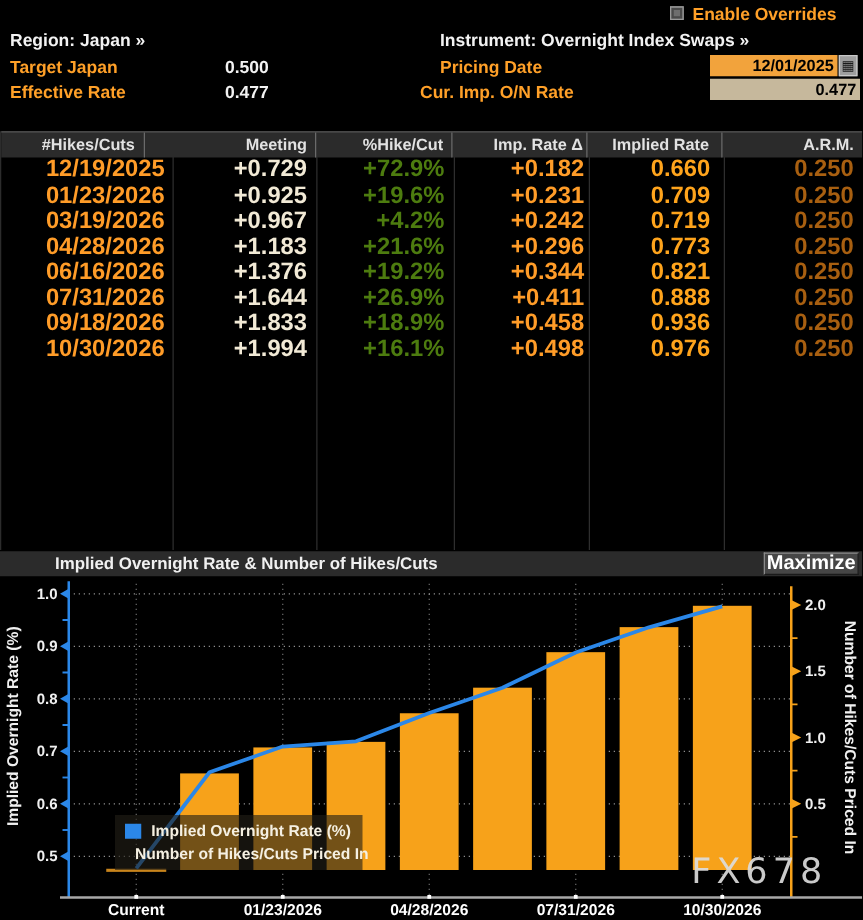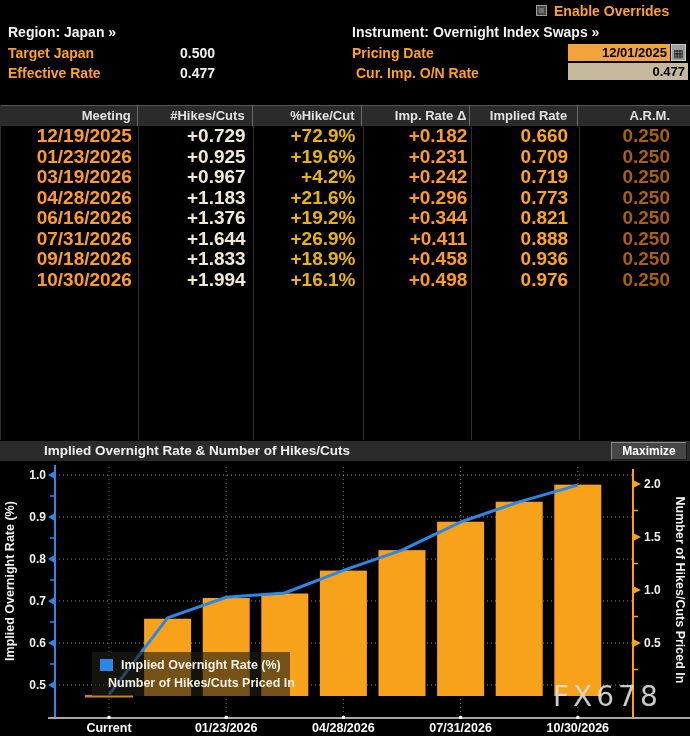--- a/index.html
+++ b/index.html
@@ -39,32 +39,32 @@
   #table-header {
     position:relative; display:flex; height:21px; background:#2b2b2b;
     border-top:1px solid #565656; color:#e2e2e2; font-size:13px; font-weight:bold; line-height:20px;
   }
   #table-header .hcell { text-align:right; border-right:1px solid #6a6a6a; }
   #table-header .hcell:last-child { border-right:none; }
   .trow { position:relative; display:flex; height:20.5px; font-size:19px; font-weight:bold; line-height:20.5px; cursor:pointer; }
   .cell { text-align:right; }
   .w0{width:137px; padding-right:6px;} .w1{width:115px; padding-right:7px;}
   .w2{width:110px; padding-right:7px;} .w3{width:108px; padding-right:3px;}
-  .w4{width:108px; padding-right:10px;} .w5{width:112px; padding-right:20px;}
-  .c-meet{color:#ff9c28;} .c-hikes{color:#f2ead6;} .c-pct{color:#eab308;}
+  .w4{width:108px; padding-right:10px;} .w5{width:112px; padding-right:7px;}
+  .c-meet{color:#ff9c28;} .c-hikes{color:#f2ead6;} .c-pct{color:#4d7c0f;}
   .c-delta{color:#ff9c28;} .c-impl{color:#ffa41c;} .c-arm{color:#a85f10;}
 
   
   #chart-bar { top:441px; left:0; width:690px; height:20px; background:#2b2b2b; }
   #chart-title { position:absolute; left:8px; top:2px; color:#f0f0f0; font-size:13.5px; font-weight:bold;padding-left:36px; }
   #maximize-btn {
     position:absolute; right:3px; top:1px; width:76px; height:18px; background:#464646;
     border-top:1px solid #8a8a8a; border-left:1px solid #8a8a8a;
     border-right:1px solid #1a1a1a; border-bottom:1px solid #1a1a1a;
-    color:#fff; font-size:12px; font-weight:bold; text-align:center; line-height:16px; cursor:pointer;
+    color:#fff; font-size:16px; font-weight:bold; text-align:center; line-height:16px; cursor:pointer;
   }
 
   
   #chart-svg { position:absolute; top:461px; left:0; }
   #legend {
     position:absolute; left:92px; top:652px; width:198px; height:44px;
     background:rgba(34,30,22,0.62); padding:4px 6px 0 8px;
   }
   .lrow { display:flex; align-items:center; height:18px; }
   .chip { width:13px; height:12px; margin-right:8px; display:inline-block; }
@@ -94,32 +94,32 @@
   </div>
 
   <div class="abs orange f14" style="top:45px; left:8px;">Target Japan</div>
   <div class="abs white f14" style="top:45px; left:180px;">0.500</div>
   <div class="abs orange f14" style="top:45px; left:352px;">Pricing Date</div>
   <div class="abs" id="pricing-input">12/01/2025</div>
   <div class="abs" id="calendar-btn">▦</div>
 
   <div class="abs orange f14" style="top:65px; left:8px;">Effective Rate</div>
   <div class="abs white f14" style="top:65px; left:180px;">0.477</div>
-  <div class="abs orange f14" style="top:65px; left:356px;">Cur. Imp. O/N Rate</div>
+  <div class="abs orange f14" style="top:65px; left:336px;">Cur. Imp. O/N Rate</div>
   <div class="abs" id="curimp-box">0.477</div>
 
   <div id="table-wrap">
     <div class="colsep" style="left:137px;"></div>
     <div class="colsep" style="left:252px;"></div>
     <div class="colsep" style="left:362px;"></div>
     <div class="colsep" style="left:470px;"></div>
     <div class="colsep" style="left:578px;"></div>
     <div id="table-header">
+      <div class="hcell w1">#Hikes/Cuts</div>
       <div class="hcell w0">Meeting</div>
-      <div class="hcell w1">#Hikes/Cuts</div>
       <div class="hcell w2">%Hike/Cut</div>
       <div class="hcell w3">Imp. Rate Δ</div>
       <div class="hcell w4">Implied Rate</div>
       <div class="hcell w5">A.R.M.</div>
     </div>
     <div id="table-body">
         <div class="trow">
       <div class="cell w0 c-meet">12/19/2025</div>
       <div class="cell w1 c-hikes">+0.729</div>
       <div class="cell w2 c-pct">+72.9%</div>

